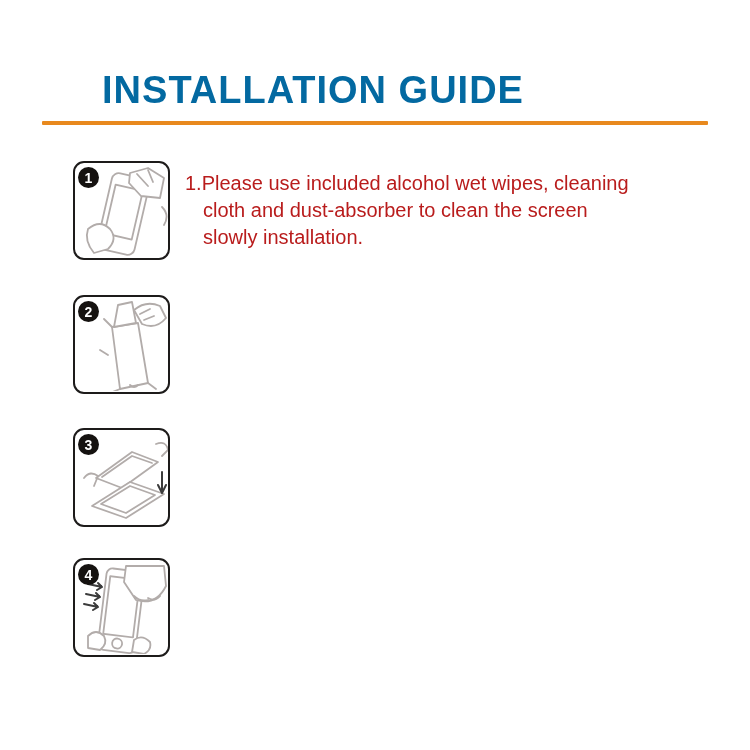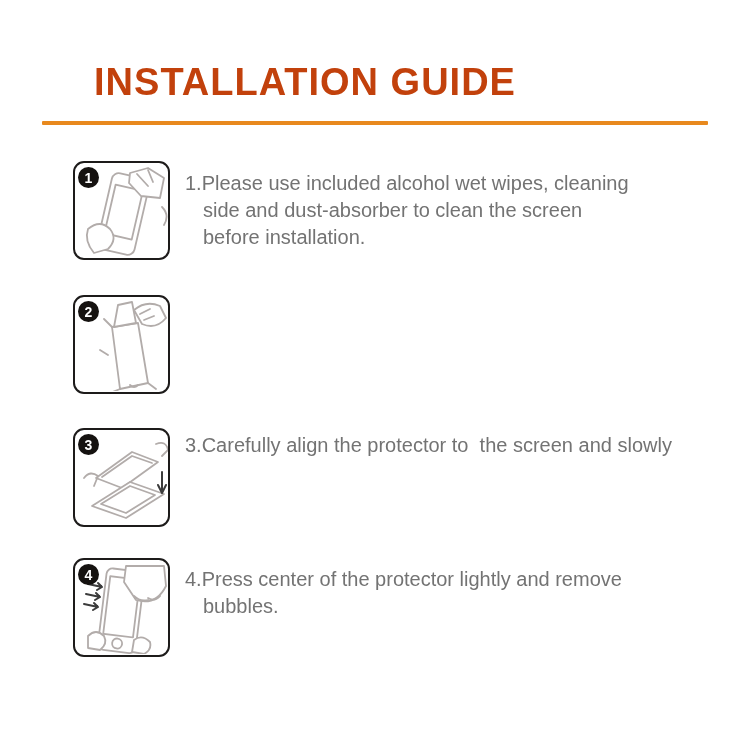--- a/index.html
+++ b/index.html
@@ -2,41 +2,41 @@
 <html><head>
 <meta charset="utf-8">
 <style>
   html,body{margin:0;padding:0;}
   body{
     width:750px;height:750px;background:#ffffff;position:relative;
     font-family:"Liberation Sans","DejaVu Sans",sans-serif;overflow:hidden;
   }
   .page-title{
     position:absolute;top:52px;left:0;width:594px;text-align:center;
-    font-size:38px;line-height:44px;font-weight:bold;color:#c2410c;
-    letter-spacing:1px;margin:8px;
+    font-size:38px;line-height:44px;font-weight:bold;color:#0369a1;
+    letter-spacing:1px;margin:16px;
   }
   .divider{
     position:absolute;top:121px;left:42px;width:666px;height:4px;
     background:#E8891E;border-radius:1px;
   }
   .step{position:absolute;left:0;width:750px;}
   .step-box{
     position:absolute;left:73px;top:0;width:97px;height:99px;
     border:2.5px solid #1d1b1a;border-radius:11px;background:#fff;box-sizing:border-box;
   }
   .badge{
     position:absolute;left:3px;top:4px;width:21px;height:21px;border-radius:50%;
     background:#151210;color:#ffffff;font-size:14px;font-weight:bold;
     display:flex;align-items:center;justify-content:center;line-height:1;
   }
   .illus{position:absolute;left:3px;top:2px;}
   .step-text{
     position:absolute;left:185px;top:0;width:520px;
-    font-size:20px;line-height:27px;color:#737373;
+    font-size:20px;line-height:27px;color:#b91c1c;
   }
   .step-line{white-space:pre;}
   .step-line.cont{padding-left:18px;}
   svg{display:block;}
   .ink{stroke:#b2acaa;stroke-width:1.8;fill:none;stroke-linejoin:round;stroke-linecap:round;}
   .ink-fill{stroke:#b2acaa;stroke-width:1.8;fill:#ffffff;stroke-linejoin:round;stroke-linecap:round;}
   .dark{stroke:#3b3b3b;stroke-width:2;fill:none;stroke-linejoin:round;stroke-linecap:round;}
 </style>
 </head>
 <body>
@@ -53,22 +53,22 @@
       </g>
       <path class="ink-fill" d="M52 8 L70 3 L86 13 L82 33 L63 31 L51 18 Z"></path>
       <path class="ink" d="M59 9 L70 21 M70 5 L75 17"></path>
       <path class="ink-fill" d="M10 64 Q22 54 32 64 Q40 74 30 84 L16 88 Q6 76 10 64 Z"></path>
       <path class="ink" d="M84 42 Q92 50 86 60"></path>
     </svg>
     <span class="badge">1</span>
   </div>
   <div class="step-text" style="top:9px;">
     <div class="step-line">1.Please use included alcohol wet wipes, cleaning</div>
-    <div class="step-line cont">side and dust-absorber to clean the screen</div>
-    <div class="step-line cont">before installation.</div>
+    <div class="step-line cont">cloth and dust-absorber to clean the screen</div>
+    <div class="step-line cont">slowly installation.</div>
   </div>
 </div>
 
 <div class="step" style="top:295px;height:130px;">
   <div class="step-box">
     <svg class="illus" width="90" height="92" viewBox="0 0 90 92">
       <path class="ink-fill" d="M34 28 L60 24 L70 84 L42 90 Z"></path>
       <path class="ink" d="M34 28 L26 20 M42 90 L32 94 M70 84 L78 90 M30 56 L22 51"></path>
       <path class="ink-fill" d="M40 6 L54 3 L58 24 L36 28 Z"></path>
       <path class="ink-fill" d="M56 11 Q68 1 82 7 L88 19 Q78 31 64 25 Z"></path>
@@ -87,21 +87,20 @@
       <path class="ink-fill" d="M14 74 L52 50 L86 62 L48 86 Z"></path>
       <path class="ink" d="M23 72 L52 54 L77 63 L48 81 Z"></path>
       <path class="ink" d="M6 46 Q12 38 20 44 L16 54"></path>
       <path class="ink" d="M78 12 Q88 8 90 18 L84 24"></path>
       <line class="dark" x1="84" y1="40" x2="84" y2="58"></line>
       <path class="dark" d="M80 53 L84 61 L88 53"></path>
     </svg>
     <span class="badge">3</span>
   </div>
   <div class="step-text" style="top:4px;">
-    <div class="step-line">3.Carefully align the protector to  the screen and slowly</div>
   </div>
 </div>
 
 <div class="step" style="top:558px;height:130px;">
   <div class="step-box">
     <svg class="illus" width="90" height="92" viewBox="0 0 90 92">
       <g transform="rotate(7 45 50)">
         <rect class="ink-fill" x="24" y="8" width="38" height="82" rx="6"></rect>
         <rect class="ink" x="28" y="16" width="30" height="58"></rect>
         <circle class="ink" cx="43" cy="82" r="5"></circle>
@@ -109,17 +108,13 @@
       <path class="ink-fill" d="M48 4 L86 4 L88 24 Q78 44 58 38 L46 20 Z"></path>
       <path class="ink" d="M56 34 Q62 40 70 38 M70 36 Q76 40 82 34"></path>
       <path class="ink-fill" d="M10 74 Q18 66 26 74 Q30 82 22 88 L10 86 Z"></path>
       <path class="ink-fill" d="M56 78 Q64 72 72 80 Q74 88 66 92 L54 90 Z"></path>
       <path class="dark" d="M10 22 L24 25 M20 21 L24 25 L19 28"></path>
       <path class="dark" d="M8 32 L22 35 M18 31 L22 35 L17 38"></path>
       <path class="dark" d="M6 42 L20 45 M16 41 L20 45 L15 48"></path>
     </svg>
     <span class="badge">4</span>
   </div>
-  <div class="step-text" style="top:8px;">
-    <div class="step-line">4.Press center of the protector lightly and remove</div>
-    <div class="step-line cont">bubbles.</div>
-  </div>
 </div>
 
 </body></html>

